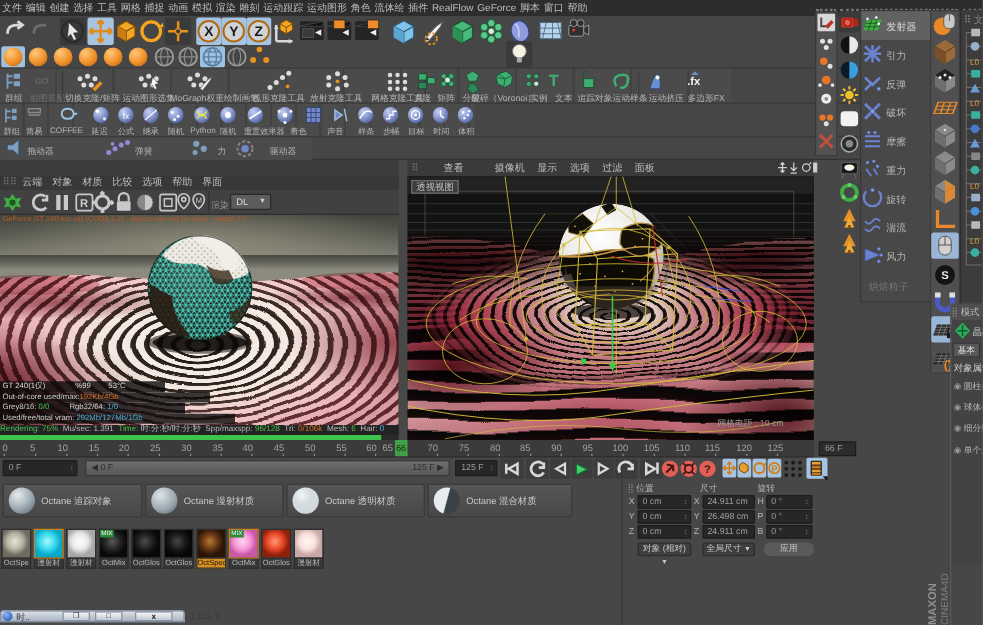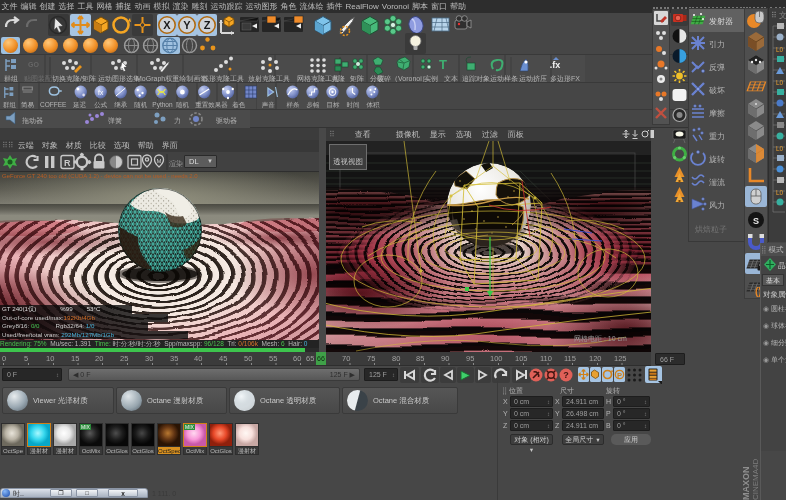--- a/index.html
+++ b/index.html
@@ -12,21 +12,21 @@
 .hl{background:#9fc1e0}
 .lbl{position:absolute;font-size:7px;color:#b5b5b5;white-space:nowrap;transform-origin:0 0}
 .osph{position:absolute;width:15px;height:15px;border-radius:50%;background:radial-gradient(circle at 35% 30%,#ffc87a,#f09028 55%,#b05e10)}
 .wsph{position:absolute;width:15px;height:15px;border-radius:50%;border:1.5px solid #9a9a9a;background:transparent}
 .fld{position:absolute;background:#272727;border:1px solid #1d1d1d;color:#9f9f9f;font-size:7px;border-radius:1px}
 .btn{position:absolute;background:#3e3e3e;border:1px solid #2c2c2c;border-radius:2px}
 </style></head>
 <body>
 <div id="app">
 
-<div class="ab menubar"><span>文件</span><span>编辑</span><span>创建</span><span>选择</span><span>工具</span><span>网格</span><span>捕捉</span><span>动画</span><span>模拟</span><span>渲染</span><span>雕刻</span><span>运动跟踪</span><span>运动图形</span><span>角色</span><span>流体绘</span><span>插件</span><span>RealFlow</span><span>Voronoi</span><span>脚本</span><span>窗口</span><span>帮助</span></div>
+<div class="ab menubar"><span>文件</span><span>编辑</span><span>创建</span><span>选择</span><span>工具</span><span>网格</span><span>捕捉</span><span>动画</span><span>模拟</span><span>渲染</span><span>雕刻</span><span>运动跟踪</span><span>运动图形</span><span>角色</span><span>流体绘</span><span>插件</span><span>RealFlow</span><span>GeForce</span><span>脚本</span><span>窗口</span><span>帮助</span></div>
 
 <div class="ab tbz"></div>
 <div class="ab" id="row2" style="left:0;top:13px;width:786px;height:24px">
 <svg width="786" height="24" style="position:absolute;left:0;top:0">
 
  <path d="M6 14 q0 -7 7 -7 l4 0 m-3 -3 l4 3 l-4 3" stroke="#d9d9d9" stroke-width="2.2" fill="none"></path>
  <path d="M27 14 q0 -7 7 -7 l3 0" stroke="#6b6b6b" stroke-width="2.2" fill="none"></path>
 
  <rect x="48" y="1" width="21" height="22" rx="2" fill="#383838"></rect>
  <circle cx="58" cy="12" r="8.5" stroke="#2a2a2a" stroke-width="1.5" fill="none"></circle>
@@ -691,21 +691,21 @@
   </g>
   <path d="M163 64 q30 10 62 2 M196 40 L204 96" stroke="#c03030" stroke-width="0.9" fill="none"></path>
   <path d="M238 88 l28 4 m-20 6 l30 2" stroke="#4450c8" stroke-width="1" fill="none"></path>
   <g stroke="#38cc48" stroke-width="1.2">
             <path d="M164 96 V150"></path>
             <path d="M164 156 l-3 -6 h6z" fill="#38cc48" stroke="none"></path>
             <rect x="139" y="146" width="4" height="4" fill="#38cc48" stroke="none"></rect>
           </g>
   <text x="248" y="200" font-size="7" fill="#9a9a9a" font-family="Liberation Sans">网格电距 : 10 cm</text>
  </svg>
- <div class="ab" style="left:3px;top:3px;height:11px;background:#3c3c3c;border:1px solid #6e6e6e;font-size:7.5px;line-height:9px;color:#c0c0c0;padding:12px 3px">透视视图</div>
+ <div class="ab" style="left:3px;top:3px;height:11px;background:#3c3c3c;border:1px solid #6e6e6e;font-size:7.5px;line-height:9px;color:#c0c0c0;padding:0 3px">透视视图</div>
  </div>
 </div>
 
 <div class="ab" id="rp" style="left:651px;top:8px;width:135px;height:341px">
  <div class="ab" style="left:2px;top:-1px;width:16px;height:0;border-top:2px dotted #787878"></div>
  <div class="ab" style="left:21px;top:-1px;width:15px;height:0;border-top:2px dotted #787878"></div>
  <div class="ab" style="left:38px;top:-1px;width:56px;height:0;border-top:2px dotted #787878"></div>
  <div class="ab" style="left:95px;top:-1px;width:20px;height:0;border-top:2px dotted #787878"></div>
  <div class="ab" style="left:119px;top:-1px;width:15px;height:0;border-top:2px dotted #787878"></div>
 
@@ -1078,21 +1078,21 @@
 <div class="ab" id="mats" style="left:0;top:381px;width:497px;height:119px">
  <div class="ab" id="octbtns" style="left:0;top:6px;width:497px;height:27px">
   <div class="ab" style="left:2px;top:0;width:112px;height:27px;background:linear-gradient(#565656,#484848);border:1px solid #3a3a3a;border-radius:2px"></div>
   <div class="ab" style="left:116px;top:0;width:111px;height:27px;background:linear-gradient(#565656,#484848);border:1px solid #3a3a3a;border-radius:2px"></div>
   <div class="ab" style="left:229px;top:0;width:111px;height:27px;background:linear-gradient(#565656,#484848);border:1px solid #3a3a3a;border-radius:2px"></div>
   <div class="ab" style="left:342px;top:0;width:116px;height:27px;background:linear-gradient(#565656,#484848);border:1px solid #3a3a3a;border-radius:2px"></div>
   <div class="ab" style="left:7px;top:3px;width:21px;height:21px;border-radius:50%;background:radial-gradient(circle at 35% 30%,#e8ecee,#9aa8b2 55%,#525e68)"></div>
   <div class="ab" style="left:121px;top:3px;width:21px;height:21px;border-radius:50%;background:radial-gradient(circle at 35% 30%,#dfe5e8,#97a5ae 60%,#4e5a64)"></div>
   <div class="ab" style="left:234px;top:3px;width:21px;height:21px;border-radius:50%;background:radial-gradient(circle at 35% 30%,#f2f6f8,#c2ccd2 55%,#788690);box-shadow:inset -3px -4px 6px rgba(255,255,255,.5)"></div>
   <div class="ab" style="left:347px;top:3px;width:21px;height:21px;border-radius:50%;background:linear-gradient(105deg,#e8ecee 48%,#3a4248 52%)"></div>
-  <div class="ab" style="left:33px;top:9px;font-size:7.5px;color:#c8c8c8">Viewer 光泽材质</div>
+  <div class="ab" style="left:33px;top:9px;font-size:7.5px;color:#c8c8c8">Octane 追踪对象</div>
   <div class="ab" style="left:147px;top:9px;font-size:7.5px;color:#c8c8c8">Octane 漫射材质</div>
   <div class="ab" style="left:260px;top:9px;font-size:7.5px;color:#c8c8c8">Octane 透明材质</div>
   <div class="ab" style="left:373px;top:9px;font-size:7.5px;color:#c8c8c8">Octane 混合材质</div>
  </div>
  <div class="ab" id="thumbs" style="left:0;top:42px;width:497px;height:32px">
   <style>
   .th{position:absolute;top:0;width:24px;height:24px;border:1px solid #2e2e2e}
   .tl2{position:absolute;top:24px;width:24px;height:8px;background:#383838;font-size:6px;color:#b8b8b8;text-align:center;line-height:8px;overflow:hidden;border:1px solid #2e2e2e;border-top:none}
   .mix{position:absolute;top:0;left:0;font-size:5px;background:#2a8a3a;color:#fff;padding:0 1px;line-height:6px}
   </style>

